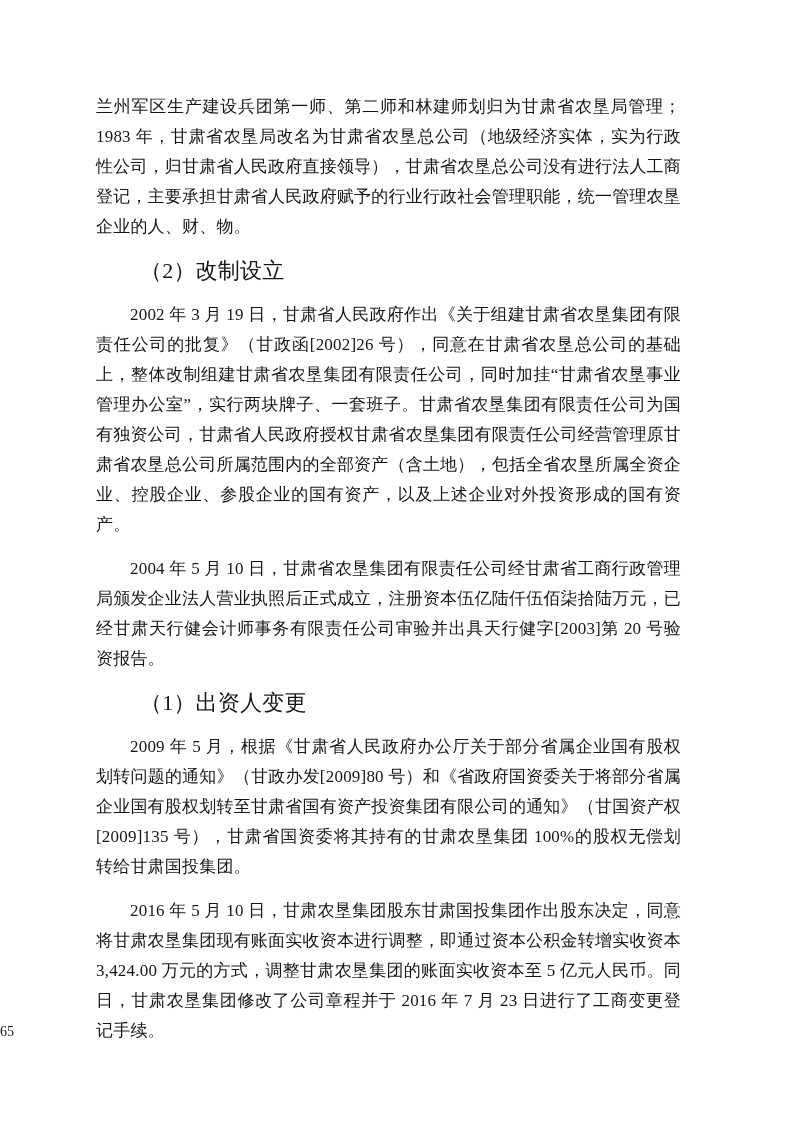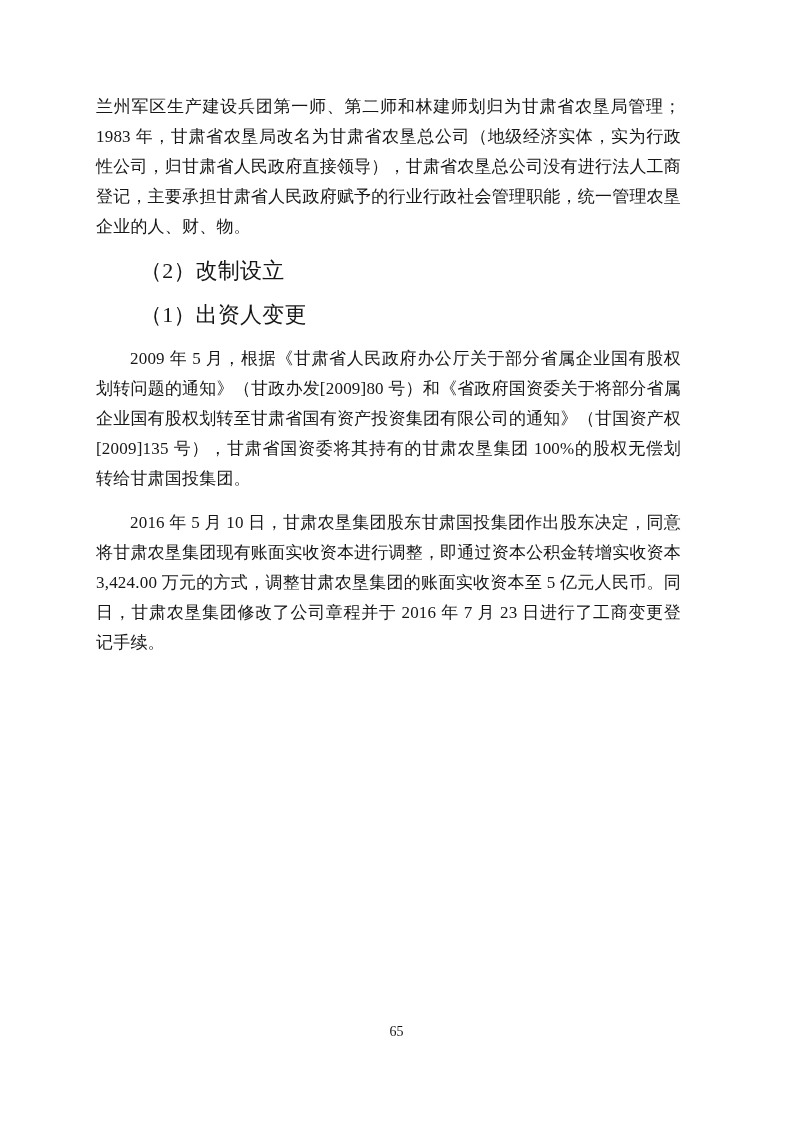--- a/index.html
+++ b/index.html
@@ -48,40 +48,41 @@
     line-height: 30px;
     text-indent: 2em;
     margin: 0 0 14px 0;
     text-align: left;
   }
   .doc-footer {
     position: absolute;
     left: 0;
     top: 1022px;
     width: 793px;
-    text-align: center;
   }
   .page-number {
     font-size: 14px;
     line-height: 20px;
     color: #161616;
   }
 </style>
 </head>
 <body>
 
 <div class="doc-page">
 
   <main class="doc-content">
 
     <p class="block para-flush">兰州军区生产建设兵团第一师、第二师和林建师划归为甘肃省农垦局管理；1983 年，甘肃省农垦局改名为甘肃省农垦总公司（地级经济实体，实为行政性公司，归甘肃省人民政府直接领导），甘肃省农垦总公司没有进行法人工商登记，主要承担甘肃省人民政府赋予的行业行政社会管理职能，统一管理农垦企业的人、财、物。</p>
 
     <h3 class="doc-heading">（2）改制设立</h3>
 
+    <p class="block para-indent">2002 年 3 月 19 日，甘肃省人民政府作出《关于组建甘肃省农垦集团有限责任公司的批复》（甘政函[2002]26 号），同意在甘肃省农垦总公司的基础上，整体改制组建甘肃省农垦集团有限责任公司，同时加挂“甘肃省农垦事业管理办公室”，实行两块牌子、一套班子。甘肃省农垦集团有限责任公司为国有独资公司，甘肃省人民政府授权甘肃省农垦集团有限责任公司经营管理原甘肃省农垦总公司所属范围内的全部资产（含土地），包括全省农垦所属全资企业、控股企业、参股企业的国有资产，以及上述企业对外投资形成的国有资产。</p>
 
+    <p class="block para-indent">2004 年 5 月 10 日，甘肃省农垦集团有限责任公司经甘肃省工商行政管理局颁发企业法人营业执照后正式成立，注册资本伍亿陆仟伍佰柒拾陆万元，已经甘肃天行健会计师事务有限责任公司审验并出具天行健字[2003]第 20 号验资报告。</p>
 
     <h3 class="doc-heading">（1）出资人变更</h3>
 
     <p class="block para-indent">2009 年 5 月，根据《甘肃省人民政府办公厅关于部分省属企业国有股权划转问题的通知》（甘政办发[2009]80 号）和《省政府国资委关于将部分省属企业国有股权划转至甘肃省国有资产投资集团有限公司的通知》（甘国资产权[2009]135 号），甘肃省国资委将其持有的甘肃农垦集团 100%的股权无偿划转给甘肃国投集团。</p>
 
 
     <p class="block para-indent">2016 年 5 月 10 日，甘肃农垦集团股东甘肃国投集团作出股东决定，同意将甘肃农垦集团现有账面实收资本进行调整，即通过资本公积金转增实收资本 3,424.00 万元的方式，调整甘肃农垦集团的账面实收资本至 5 亿元人民币。同日，甘肃农垦集团修改了公司章程并于 2016 年 7 月 23 日进行了工商变更登记手续。</p>
 
   </main>
 

